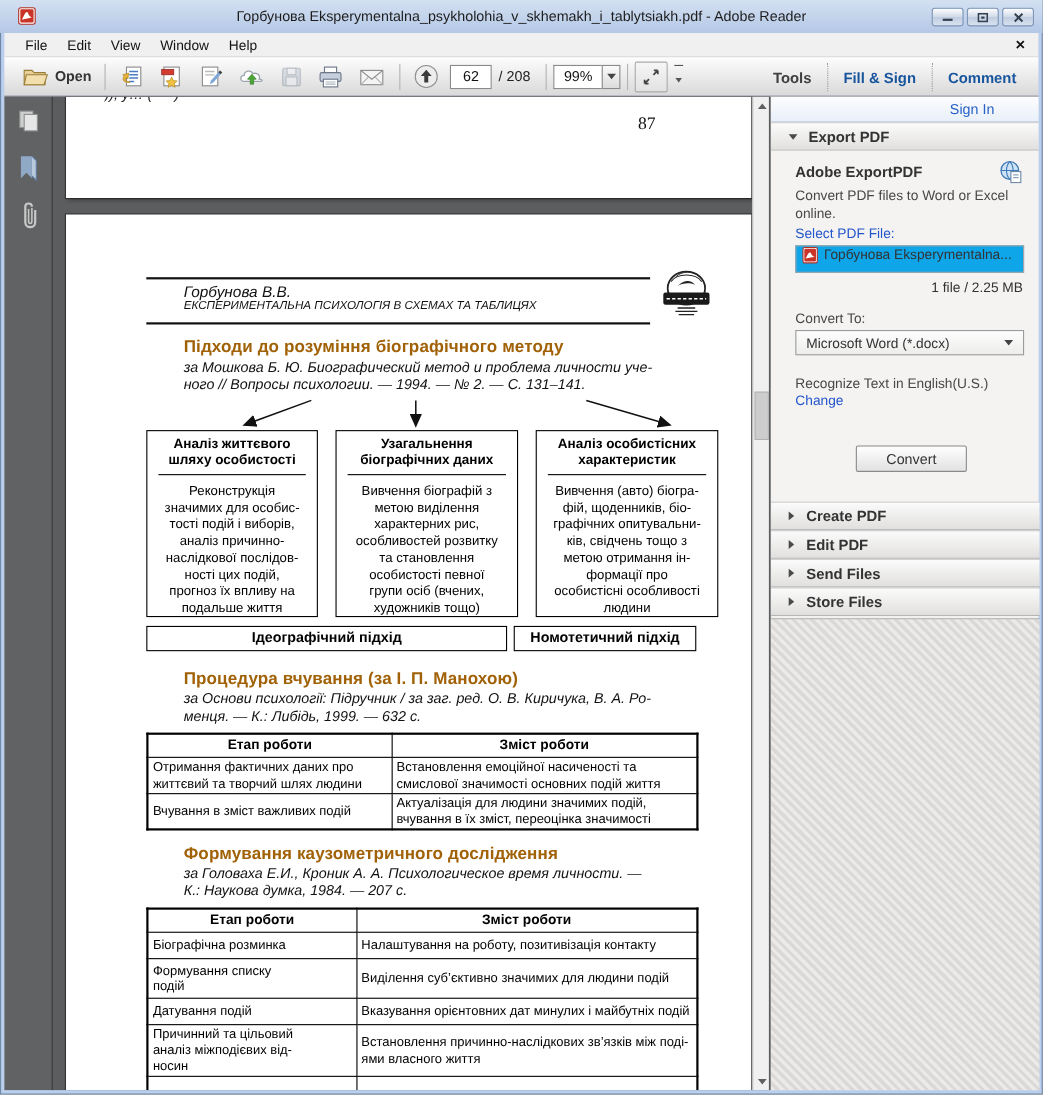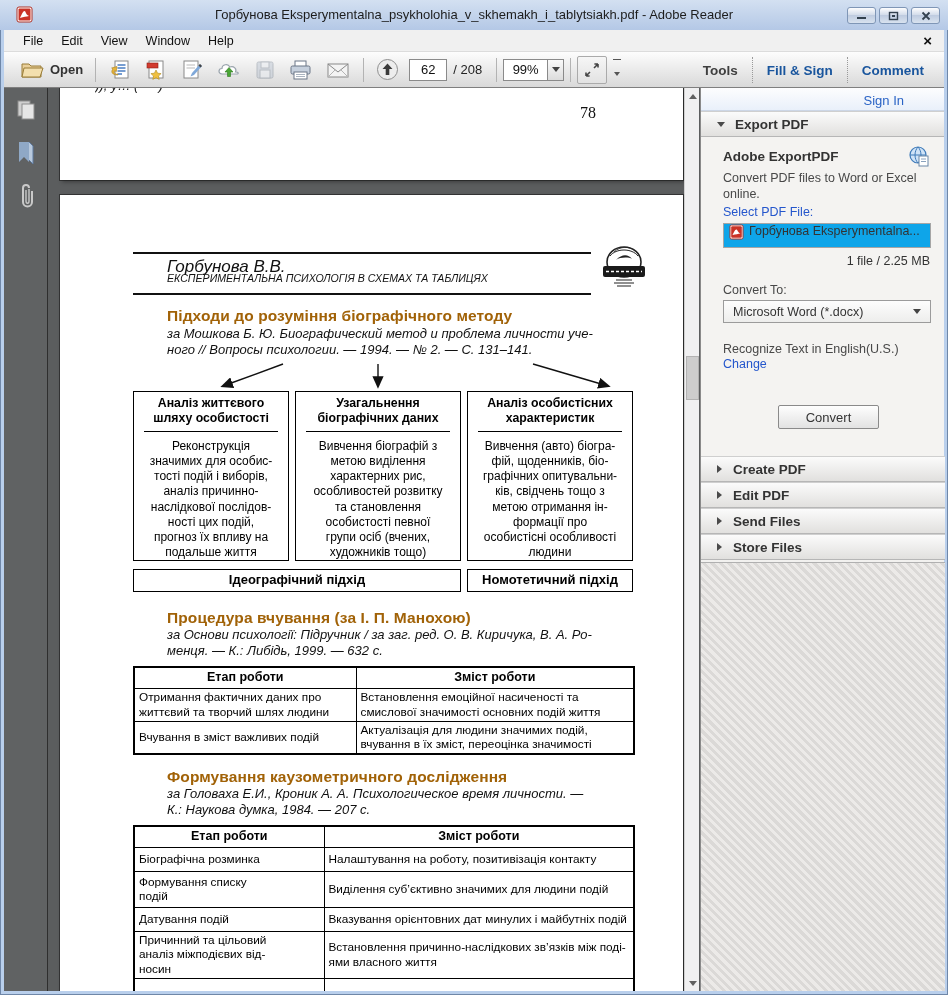--- a/index.html
+++ b/index.html
@@ -42,21 +42,21 @@
   .page{position:absolute;background:#fff;box-shadow:0 0 0 1px rgba(25,25,25,.6),2px 2px 4px rgba(0,0,0,.35);}
   .page.prev{left:12px;top:0;width:623px;height:92px;overflow:hidden;}
   .cropline{position:absolute;left:35px;top:-10px;height:17px;overflow:hidden;font-style:italic;font-size:13px;color:#222;}
   .pagenum{position:absolute;left:520px;top:16px;font-family:"Liberation Serif",serif;font-size:16px;color:#111;}
   .page.cur{left:12px;top:107px;width:623px;height:796px;overflow:hidden;}
   .ml{white-space:pre-line;}
   .rule{position:absolute;height:1.5px;background:#111;}
   .hdrit{position:absolute;font-style:italic;color:#111;}
   .sectitle{position:absolute;font-weight:bold;font-size:15.5px;color:#a16207;letter-spacing:.1px;}
   .secref{position:absolute;font-style:italic;font-size:13px;line-height:16px;color:#111;}
-  .bxrow{position:absolute;left:73px;top:196px;display:flex;gap:6px;}
+  .bxrow{position:absolute;left:73px;top:196px;display:flex;gap:16px;}
   .bx{border:1.5px solid #000;height:170px;padding:4px 4px;text-align:center;overflow:hidden;}
   .bxh{font-weight:bold;font-size:12.3px;line-height:1.25;border-bottom:1.5px solid #000;width:92%;margin:0 auto;padding-bottom:4px;}
   .bxb{font-size:12px;line-height:1.27;margin-top:7px;color:#000;}
   .apbx{position:absolute;top:374px;height:23px;border:1.5px solid #000;font-weight:bold;font-size:13px;text-align:center;line-height:20px;color:#000;}
   table.doc{position:absolute;border-collapse:collapse;width:500px;table-layout:fixed;}
   table.doc td,table.doc th{border:1px solid #000;font-size:11.8px;line-height:1.22;padding:1px 4px;color:#000;vertical-align:middle;text-align:left;}
   table.doc th{font-weight:bold;text-align:center;font-size:12.5px;height:21px;}
   table.doc{border:2px solid #000;}
   
   .vscroll{position:absolute;left:636px;top:0;width:15px;height:903px;background:#f0f0f1;border-left:1px solid #d0d0d0;}
@@ -239,27 +239,27 @@
       <svg class="navicon" style="top:94px;" width="22" height="30" viewBox="0 0 22 30">
         <path d="M14 6 C14 2 8 2 8 6 L8 20 C8 26 17 26 17 20 L17 9" fill="none" stroke="#c9c9c9" stroke-width="2"></path>
         <path d="M11 8 L11 19 C11 22 14 22 14 19 L14 7" fill="none" stroke="#c9c9c9" stroke-width="1.4"></path>
       </svg>
     </div>
 
     <div class="docarea">
 
       <div class="page prev">
         <div class="cropline">)), у… ( — )</div>
-        <div class="pagenum">78</div>
+        <div class="pagenum">87</div>
       </div>
 
       <div class="page cur">
 
         <div class="rule" style="left:73px;top:57px;width:458px;"></div>
-        <div class="hdrit" style="left:107px;top:62px;font-size:17px;">Горбунова В.В.</div>
+        <div class="hdrit" style="left:107px;top:62px;font-size:14px;">Горбунова В.В.</div>
         <div class="hdrit" style="left:107px;top:77px;font-size:10.6px;">ЕКСПЕРИМЕНТАЛЬНА ПСИХОЛОГІЯ В СХЕМАХ ТА ТАБЛИЦЯХ</div>
         <div class="rule" style="left:73px;top:98px;width:458px;"></div>
         <svg style="position:absolute;left:536px;top:45px;" width="56" height="56" viewBox="0 0 56 56">
           <ellipse cx="28" cy="22" rx="17" ry="15" fill="none" stroke="#222" stroke-width="1.6"></ellipse>
           <path d="M14 16 C20 8 36 8 42 16" fill="none" stroke="#222" stroke-width="1"></path>
           <path d="M18 12 C24 6 34 6 39 11" fill="none" stroke="#222" stroke-width=".8"></path>
           <path d="M20 20 C26 14 32 14 36 19 C33 17 24 17 20 20 Z" fill="#222"></path>
           <rect x="7" y="26" width="42" height="11" rx="2" fill="#1a1a1a"></rect>
           <path d="M10 31.5 H46" stroke="#fff" stroke-width="1.4" stroke-dasharray="3 2"></path>
           <path d="M20 40 H36 M18 43 H38 M21 46 H35" stroke="#222" stroke-width="1.2"></path>

